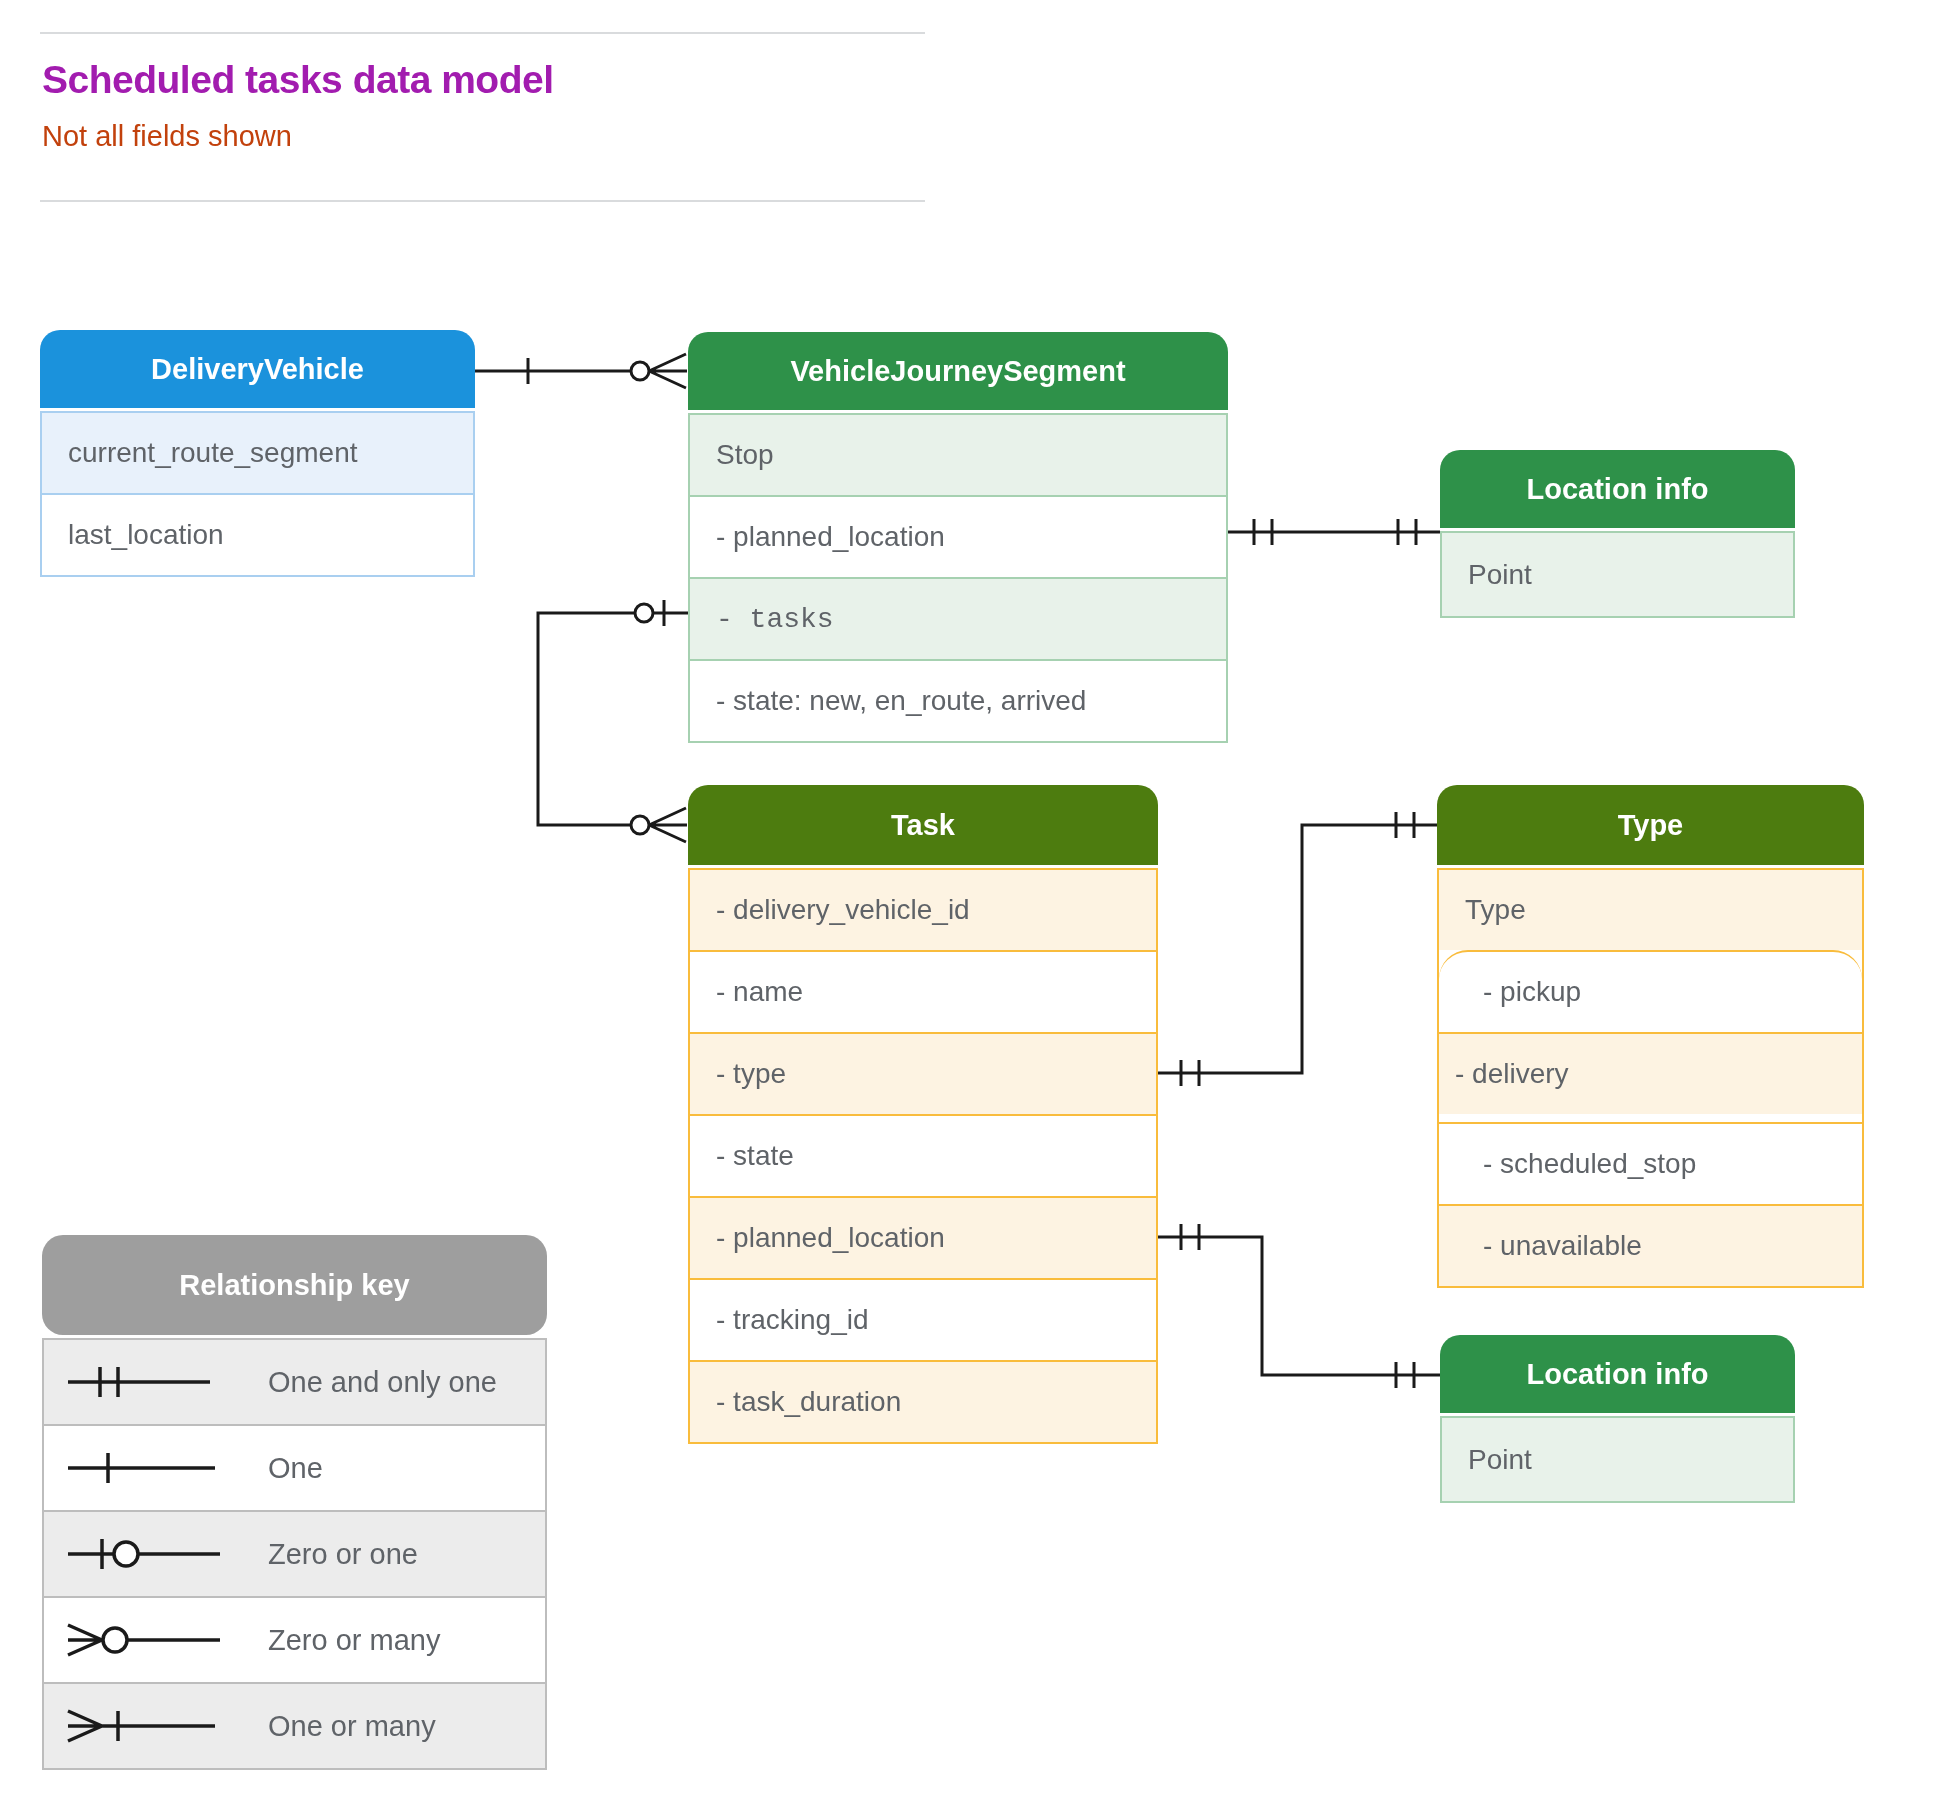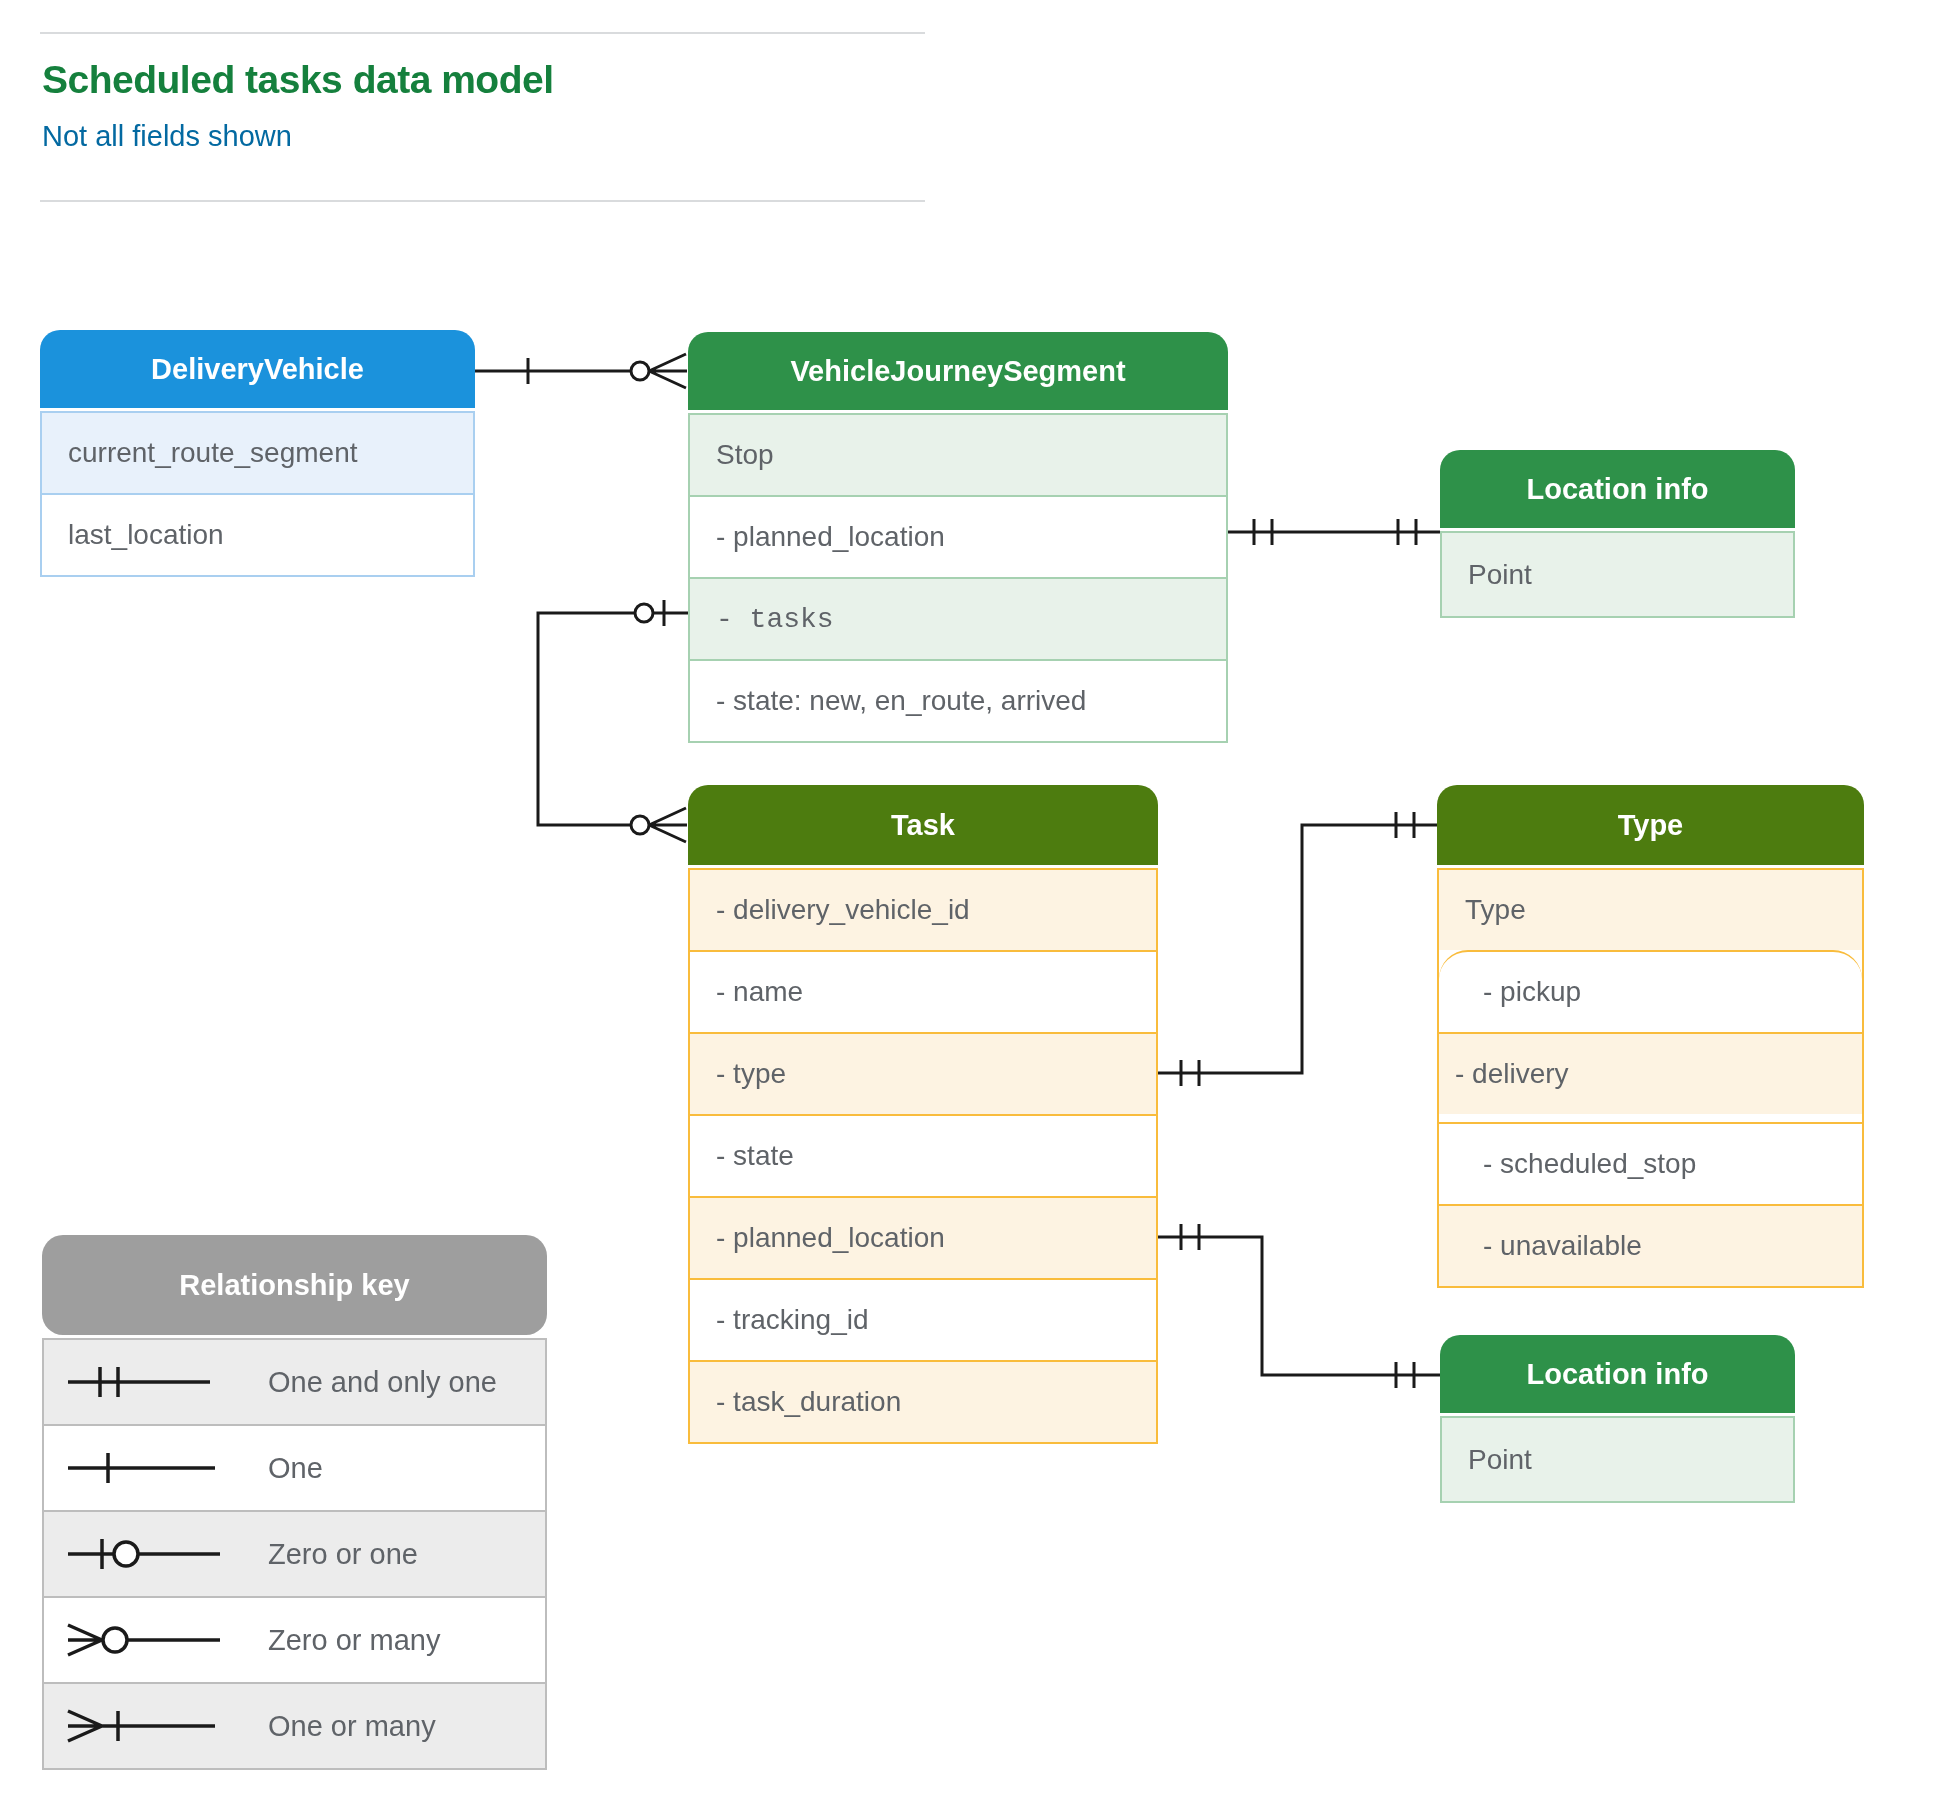--- a/index.html
+++ b/index.html
@@ -1,22 +1,22 @@
 <!DOCTYPE html>
 <html><head>
 <meta charset="utf-8">
 <style>
   html,body{margin:0;padding:0;background:#ffffff;}
   body{font-family:"Liberation Sans", sans-serif;}
   #canvas{position:relative;width:1940px;height:1805px;background:#ffffff;overflow:hidden;}
 
   .hr-rule{position:absolute;height:2px;background:#d9dbdd;}
 
-  #page-title{position:absolute;left:42px;top:58px;font-size:39px;font-weight:700;color:#15803d;letter-spacing:-0.5px;}
-  #page-subtitle{position:absolute;left:42px;top:120px;font-size:29px;font-weight:400;color:#0369a1;}
+  #page-title{position:absolute;left:42px;top:58px;font-size:39px;font-weight:700;color:#a21caf;letter-spacing:-0.5px;}
+  #page-subtitle{position:absolute;left:42px;top:120px;font-size:29px;font-weight:400;color:#c2410c;}
 
   
   .ent{position:absolute;z-index:2;}
   .ent-header{display:flex;align-items:center;justify-content:center;
     border-radius:20px 20px 0 0;color:#ffffff;font-weight:700;font-size:29px;}
   .ent-rows{margin-top:3px;border-style:solid;border-width:2px;background:#ffffff;}
   .ent-row{display:flex;align-items:center;padding-left:26px;font-size:28px;color:#5f6368;white-space:pre;text-align:right;}
   .ent-row + .ent-row{border-top-style:solid;border-top-width:2px;}
 
   .ent.blue .ent-header{background:#1b92dc;}

